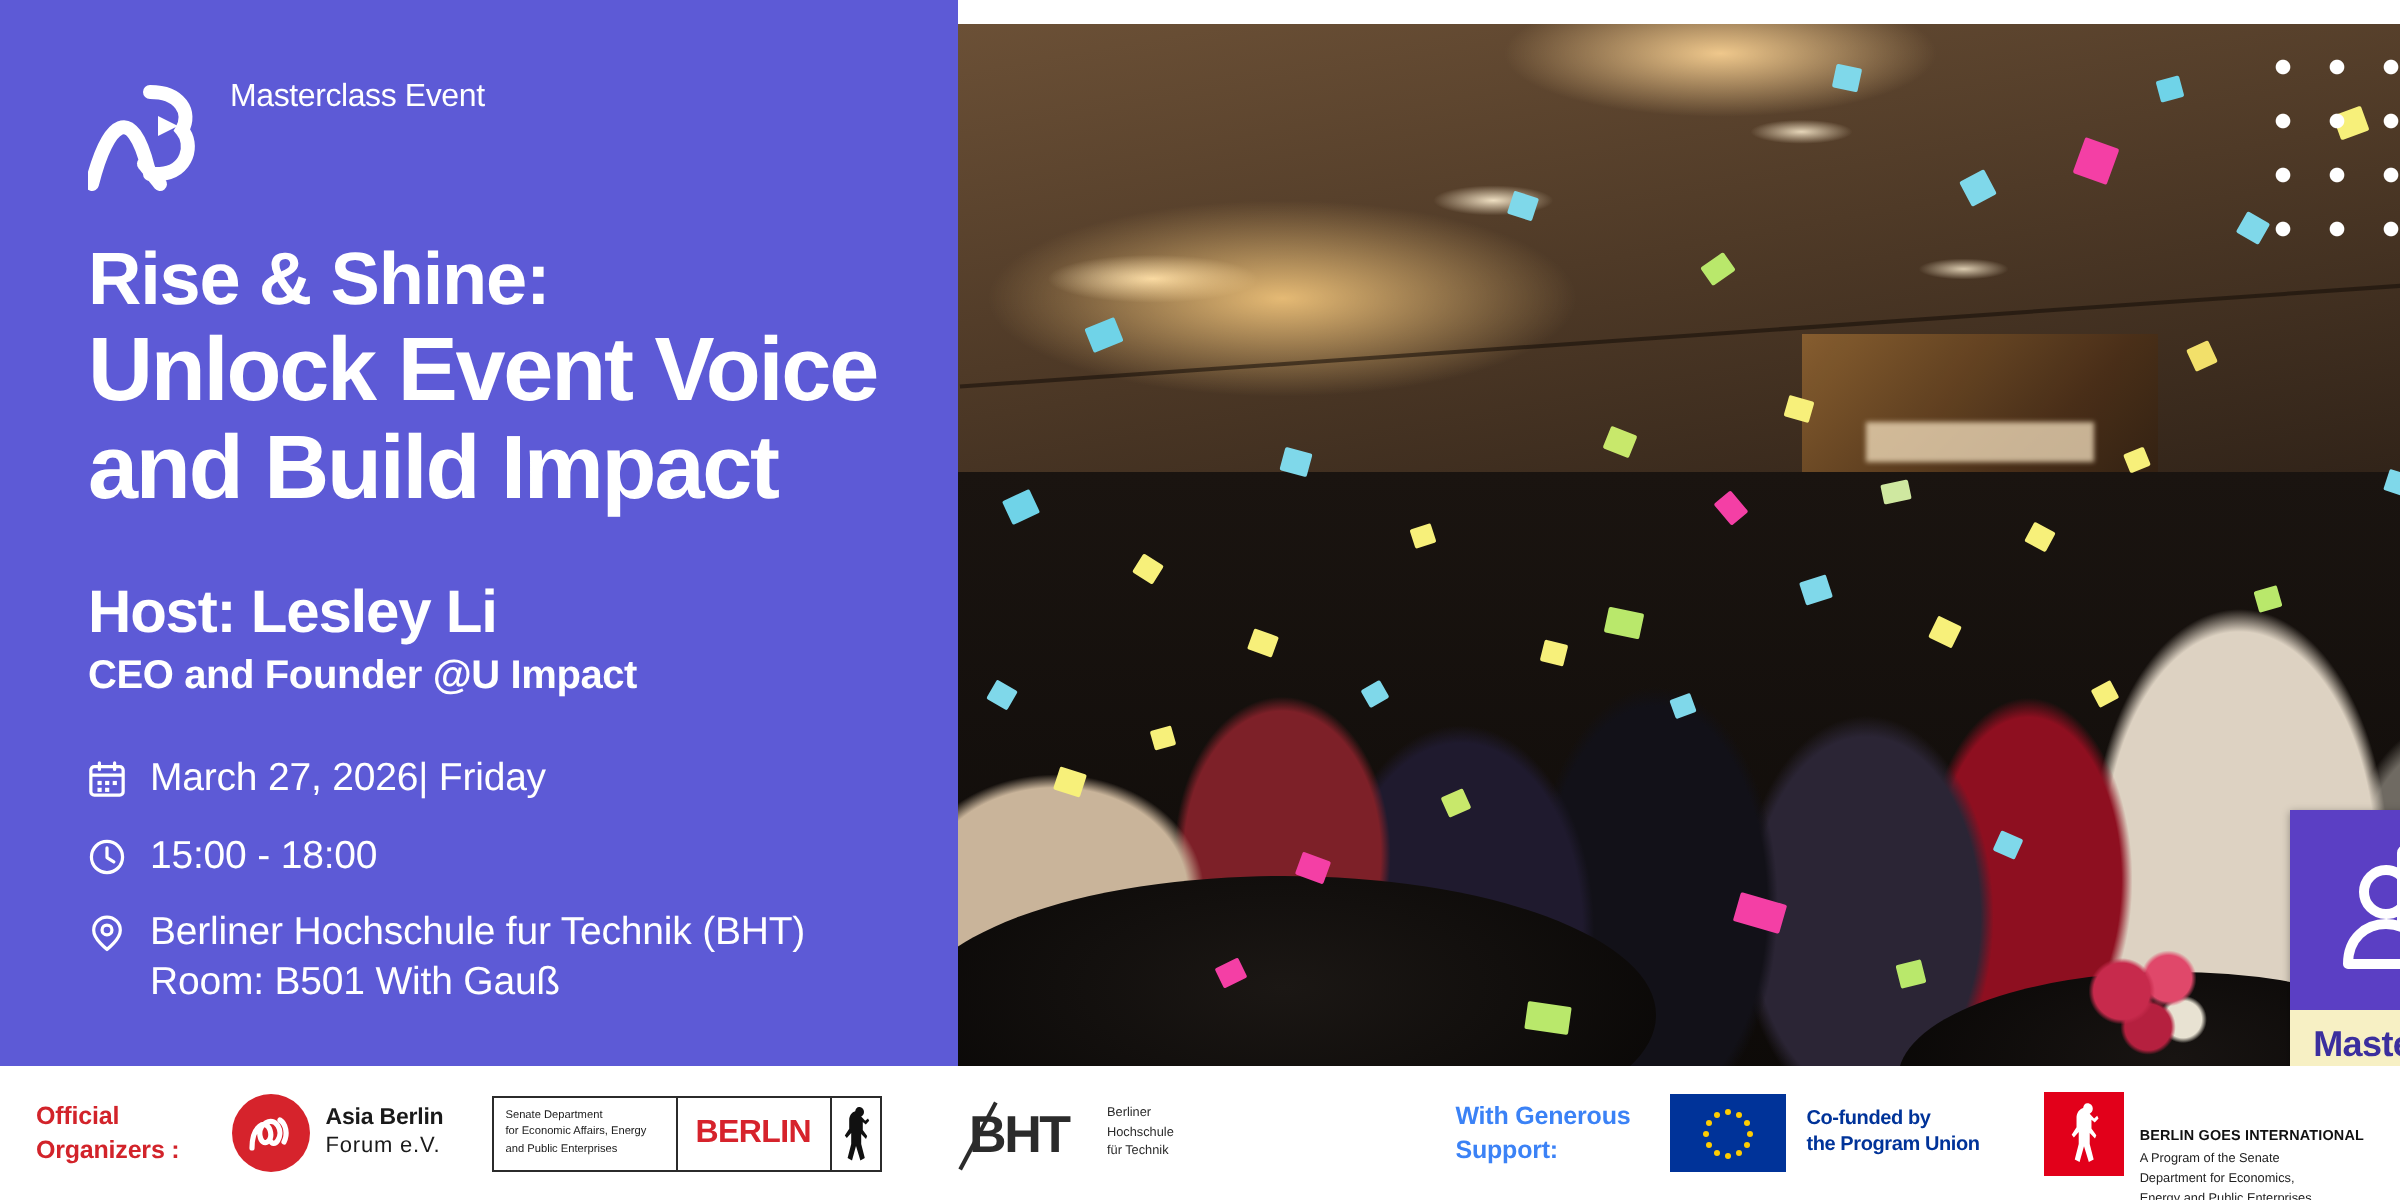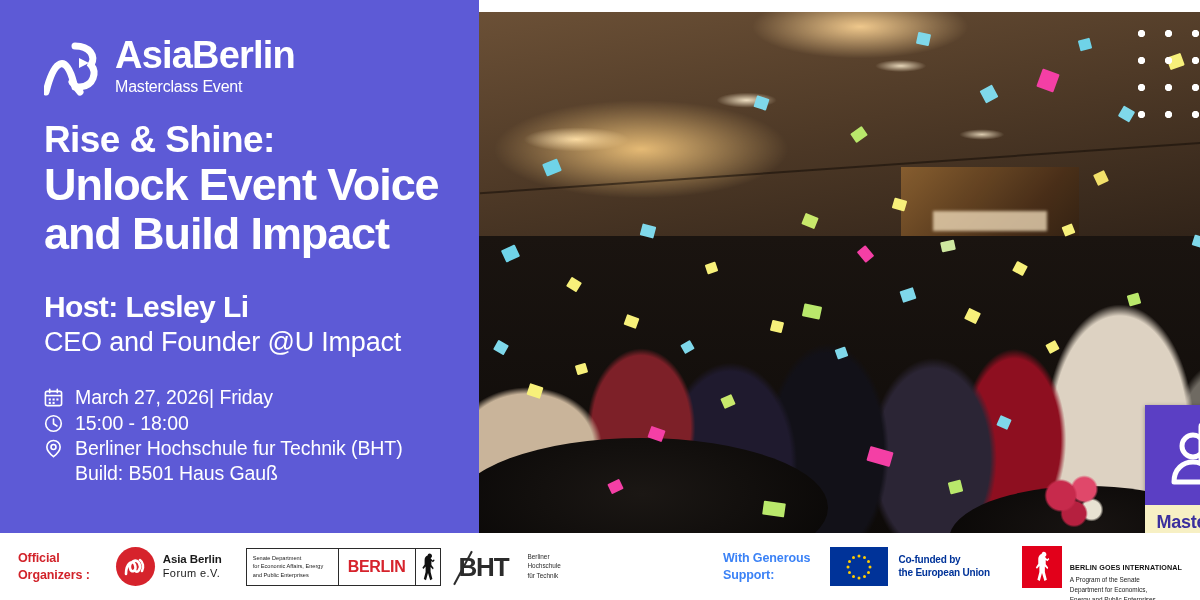--- a/index.html
+++ b/index.html
@@ -40,24 +40,24 @@
     margin-top: 16px;
   }
   .title-l2, .title-l3 {
     font-size: 45px; font-weight: 700; line-height: 1.1;
     letter-spacing: -1.1px;
   }
 
   
   .host-block { margin-top: 31px; color: #ffffff; }
   .host-name { font-size: 30px; font-weight: 700; letter-spacing: -0.6px; }
-  .host-role { font-size: 27px; font-weight: 400; margin-top: 3px; letter-spacing: -0.2px; }
-
-  
-  .details { margin-top: 27px; display: flex; flex-direction: column; gap: 1px; }
+  .host-role { font-size: 20px; font-weight: 700; margin-top: 3px; letter-spacing: -0.2px; }
+
+  
+  .details { margin-top: 27px; display: flex; flex-direction: column; gap: 14px; }
   .detail-row { display: flex; align-items: flex-start; gap: 12px; color: #ffffff; }
   .detail-icon { width: 19px; height: 19px; flex: none; margin-top: 3px; }
   .detail-text { font-size: 19.5px; line-height: 1.27; letter-spacing: -0.1px; }
 
   
   .photo {
     position: absolute; left: 479px; top: 12px;
     width: 811px; height: 533px;
     overflow: hidden;
     background: #eab308;
@@ -177,21 +177,21 @@
     display: flex; flex-direction: column; justify-content: center;
     border-right: 1px solid #2b2b2b; width: 92px;
   }
   .senate-berlin {
     display: flex; align-items: center; justify-content: center;
     padding: 0 9px; font-size: 16px; font-weight: 700; color: #d6232c;
     border-right: 1px solid #2b2b2b; letter-spacing: -0.3px;
   }
   .senate-bear { display: flex; align-items: center; justify-content: center; padding: 0 5px; }
 
-  .bht-logo { display: flex; align-items: flex-start; gap: 7px; }
+  .bht-logo { display: flex; align-items: center; gap: 7px; margin-left: 26px; }
   .bht-mark { position: relative; width: 62px; height: 30px; }
   .bht-letters {
     font-size: 26px; font-weight: 700; color: #2b2b2b; letter-spacing: -1.2px;
     line-height: 30px;
   }
   .bht-slash {
     position: absolute; left: 3px; top: -3px; width: 2px; height: 38px;
     background: #2b2b2b; transform: rotate(28deg); transform-origin: center;
   }
   .bht-text { font-size: 6.4px; line-height: 1.55; color: #2b2b2b; }
@@ -227,21 +227,20 @@
   <div class="left-panel">
 
     <div class="logo-row">
       <svg class="logo-mark" viewBox="0 0 62 62">
         <path d="M2 54 C10 22, 22 14, 30 46" stroke="#fff" stroke-width="7" fill="none" stroke-linecap="round"></path>
         <path d="M31 8 C46 8, 52 18, 47 27 C53 34, 50 48, 36 49 L31 49" stroke="#fff" stroke-width="7" fill="none" stroke-linecap="round"></path>
         <path d="M35 20 L45 25 L35 30 Z" fill="#fff"></path>
         <path d="M28 44 L36 54" stroke="#fff" stroke-width="7" stroke-linecap="round"></path>
       </svg>
       <div class="logo-words">
-        <div class="logo-title">AsiaBerlin</div>
         <div class="logo-sub">Masterclass Event</div>
       </div>
     </div>
 
     <div class="title-block">
       <div class="title-l1">Rise &amp; Shine:</div>
       <div class="title-l2">Unlock Event Voice</div>
       <div class="title-l3">and Build Impact</div>
     </div>
 
@@ -275,21 +274,21 @@
         <div class="detail-text">15:00 - 18:00</div>
       </div>
 
       <div class="detail-row">
         <svg class="detail-icon" viewBox="0 0 20 20">
           <path d="M10 1.6 C6.1 1.6 3 4.7 3 8.5 C3 13.3 10 18.6 10 18.6 C10 18.6 17 13.3 17 8.5 C17 4.7 13.9 1.6 10 1.6 Z" fill="none" stroke="#fff" stroke-width="1.7"></path>
           <circle cx="10" cy="8.4" r="2.6" fill="none" stroke="#fff" stroke-width="1.7"></circle>
         </svg>
         <div class="detail-text">
           <div>Berliner Hochschule fur Technik (BHT)</div>
-          <div>Build: B501 Haus Gauß</div>
+          <div>Room: B501 With Gauß</div>
         </div>
       </div>
 
     </div>
   </div>
 
   <div class="photo">
     <div class="ph-ceiling"></div>
     <div class="ph-wall"></div>
     <div class="ph-screen"></div>
@@ -430,21 +429,21 @@
               <circle cx="9.5" cy="24.5" r="1.5"></circle>
               <circle cx="5.5" cy="20.5" r="1.5"></circle>
               <circle cx="4" cy="15" r="1.5"></circle>
               <circle cx="5.5" cy="9.5" r="1.5"></circle>
               <circle cx="9.5" cy="5.5" r="1.5"></circle>
             </g>
           </svg>
         </div>
         <div class="eu-text">
           <div>Co-funded by</div>
-          <div>the European Union</div>
+          <div>the Program Union</div>
         </div>
       </div>
 
       <div class="bgi-block">
         <div class="bgi-red">
           <svg width="16" height="33" viewBox="0 0 14 30">
             <path d="M8.5 1.5 C10 1.5 11 2.6 11 4 C11 5 10.4 5.8 9.6 6.2 L11.6 8.4 L13 7.2 L13.6 8.4 L11.9 10.2
                      L10.4 9 L10.4 13 L12.6 16 L12 17.5 L9.6 15 L9.6 20 L11.4 27 L9.2 28.2 L7 21 L5 28.2 L2.8 27
                      L4.6 20 L4.6 14.5 L2.4 17 L1.4 15.8 L3.6 12.4 L3.6 8 C3.6 5.8 5 4 6.6 3.6 C6.8 2.4 7.5 1.5 8.5 1.5 Z" fill="#fff"></path>
           </svg>

